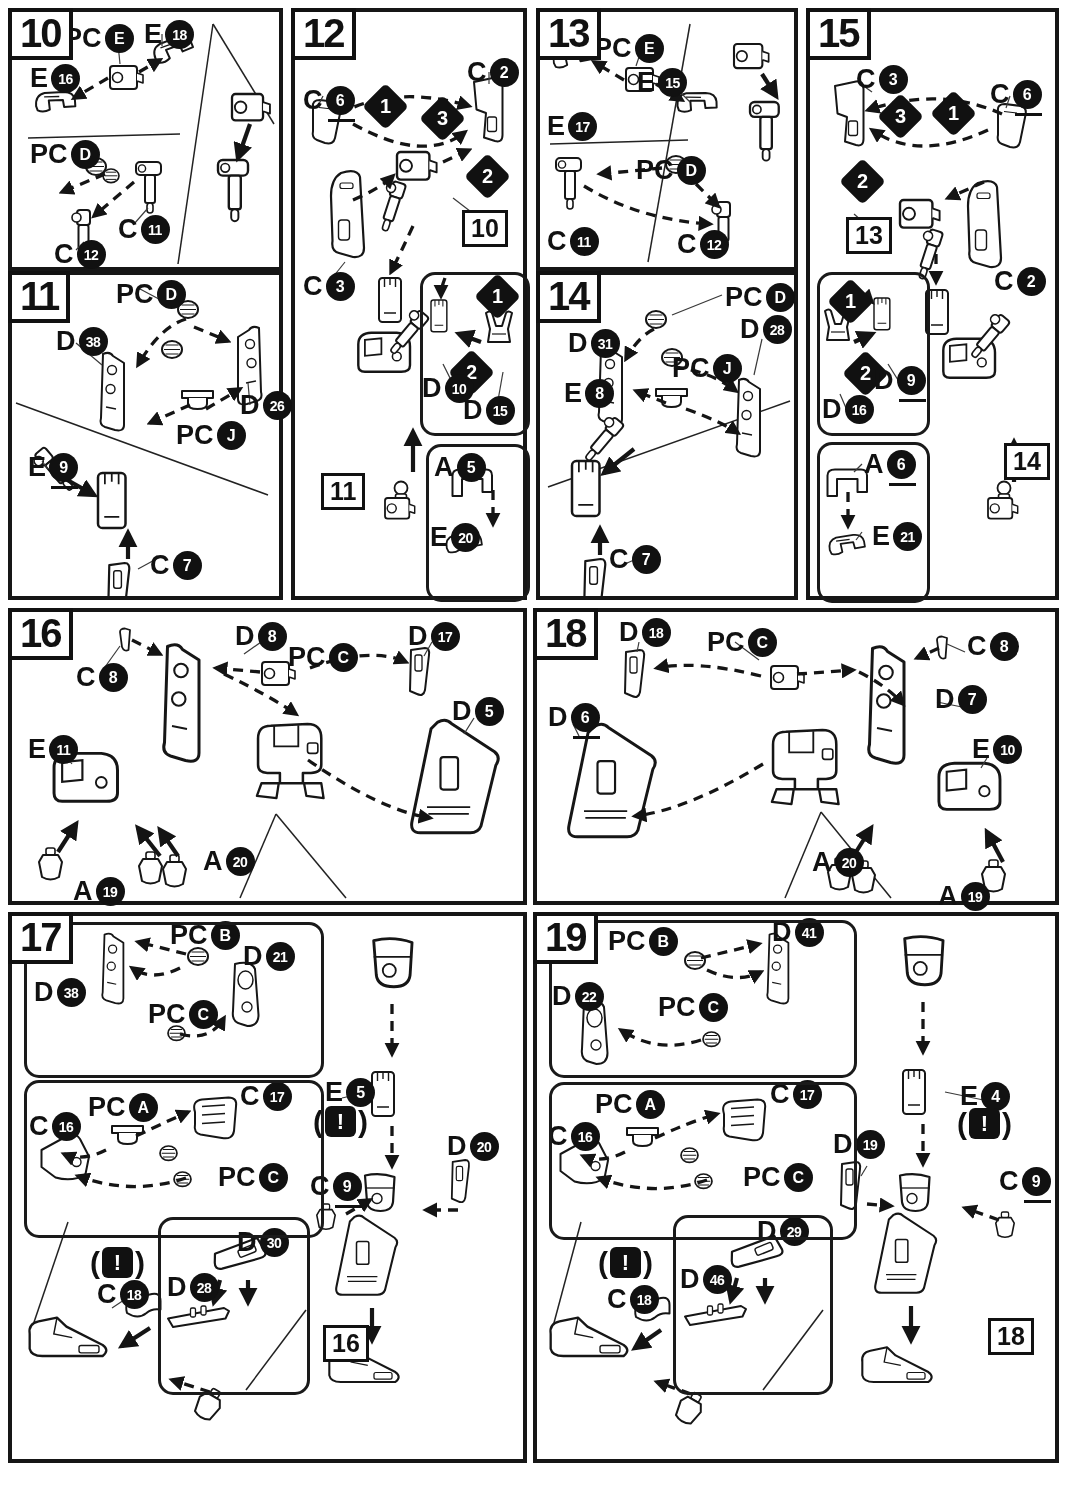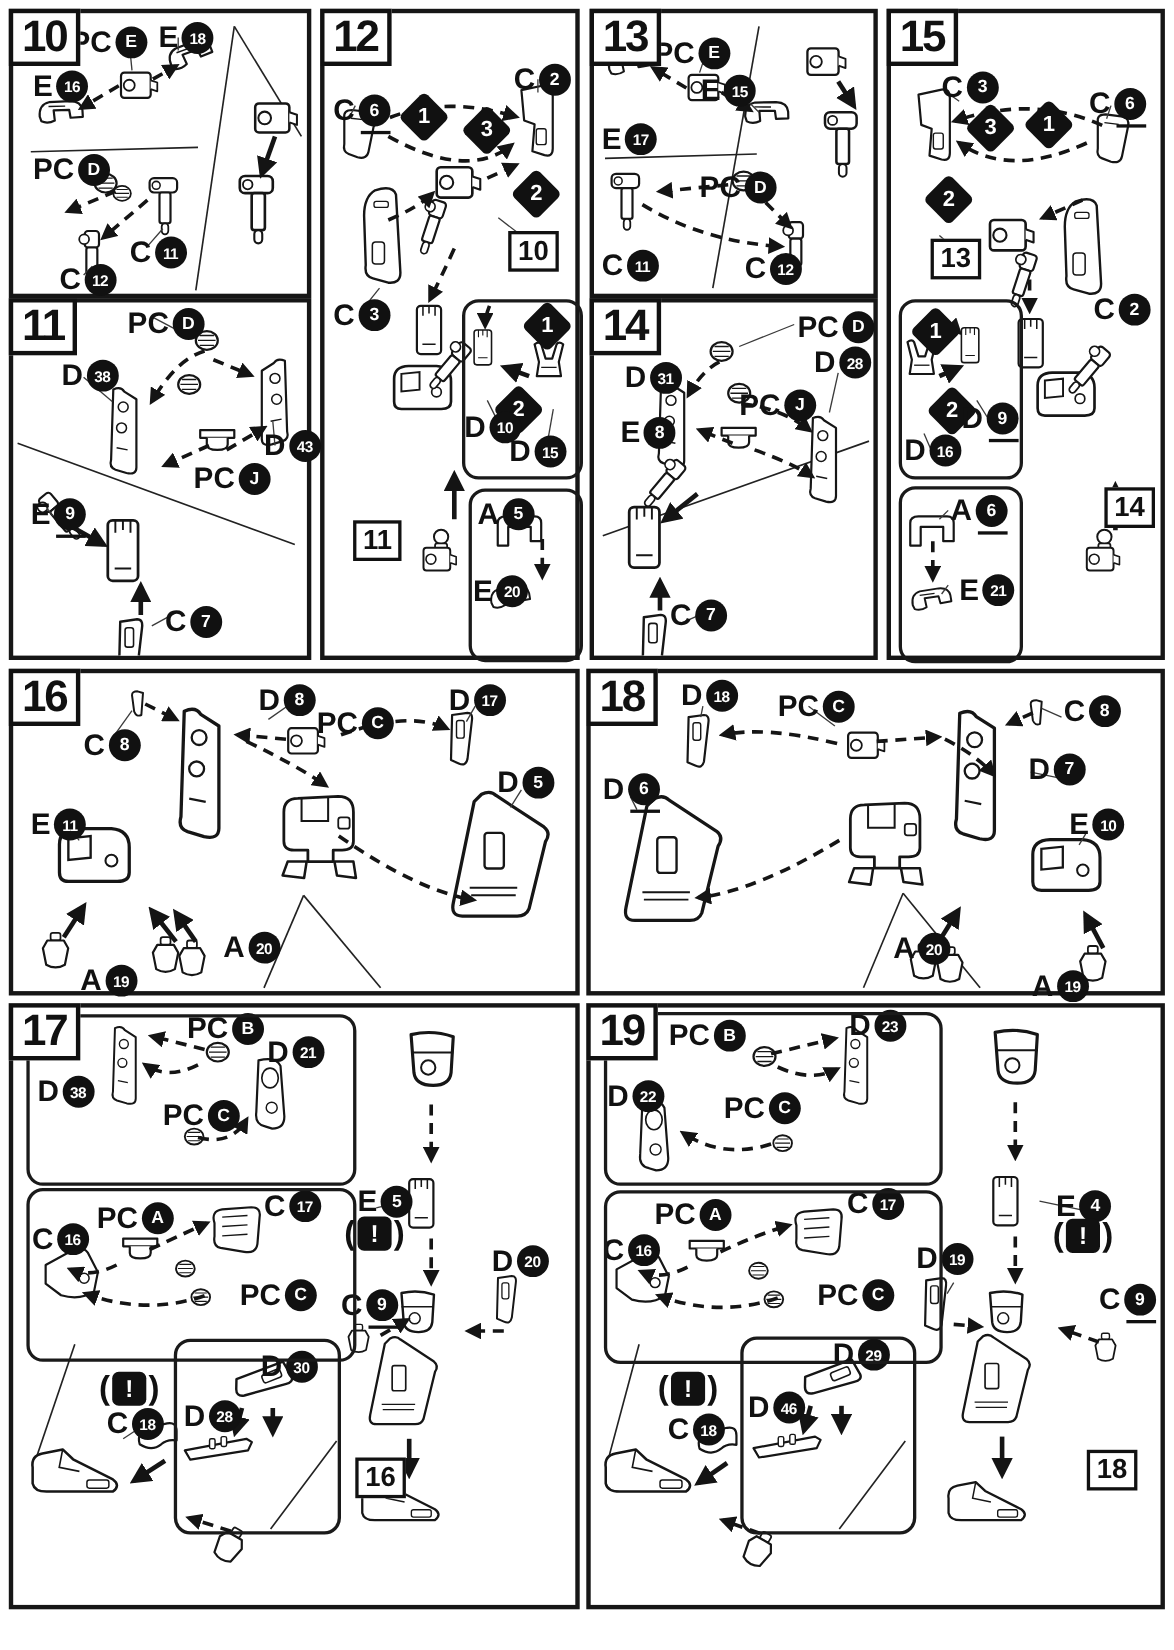--- a/index.html
+++ b/index.html
@@ -236,21 +236,21 @@
         <path class="s" d="M116 284 L116 258"></path>
       <path class="t" d="M128 14 L162 32"></path>
         <path class="t" d="M64 68 L90 90"></path>
       <path class="t" d="M238 130 L236 108"></path>
         <path class="t" d="M36 194 L30 186"></path>
       <path class="t" d="M148 282 L126 294"></path>
     </svg>
     <div class="labels">
         <span class="lbl" style="left: 104px; top: 5px;">PC<span class="circ">D</span></span>
         <span class="lbl" style="left: 44px; top: 52px;">D<span class="circ two">38</span></span>
-        <span class="lbl" style="left: 228px; top: 116px;">D<span class="circ two">43</span></span>
+        <span class="lbl" style="left: 228px; top: 116px;">D<span class="circ two">26</span></span>
         <span class="lbl" style="left: 164px; top: 146px;">PC<span class="circ">J</span></span>
         <span class="lbl" style="left: 16px; top: 178px;">E<span class="circ">9</span><i class="bar"></i></span>
         <span class="lbl" style="left: 138px; top: 276px;">C<span class="circ">7</span></span>
       </div>
     <div class="step">11</div>
   </section>
 
   <section class="panel p12">
     <svg class="art" width="228" height="584">
       <use href="#cover" transform="translate(14,86)"></use>
@@ -631,21 +631,21 @@
         <path class="s" d="M228 362 L228 384"></path>
       <use href="#skirt" transform="translate(330,296) scale(0.95)"></use>
       <path class="s" d="M374 390 L374 424"></path>
       <use href="#shoe" transform="translate(322,428) scale(0.95)"></use>
       <path class="t" d="M330 250 L324 260"></path>
         <path class="t" d="M456 186 L408 176"></path>
     </svg>
     <div class="labels">
         <div class="inset" style="width: 302px; height: 152px; left: 12px; top: 4px;"></div>
         <span class="lbl" style="left: 71px; top: 11px;">PC<span class="circ">B</span></span>
-        <span class="lbl" style="left: 235px; top: 2px;">D<span class="circ two">23</span></span>
+        <span class="lbl" style="left: 235px; top: 2px;">D<span class="circ two">41</span></span>
         <span class="lbl" style="left: 15px; top: 66px;">D<span class="circ two">22</span></span>
         <span class="lbl" style="left: 121px; top: 77px;">PC<span class="circ">C</span></span>
         <div class="inset" style="width: 302px; height: 152px; left: 12px; top: 166px;"></div>
         <span class="lbl" style="left: 58px; top: 174px;">PC<span class="circ">A</span></span>
         <span class="lbl" style="left: 233px; top: 164px;">C<span class="circ two">17</span></span>
         <span class="lbl" style="left: 11px; top: 206px;">C<span class="circ two">16</span></span>
         <span class="lbl" style="left: 206px; top: 247px;">PC<span class="circ">C</span></span>
         <span class="lbl" style="left: 423px; top: 166px;">E<span class="circ">4</span></span>
         <span class="caut" style="left: 420px; top: 192px;">(<b>!</b>)</span>
         <span class="lbl" style="left: 296px; top: 214px;">D<span class="circ two">19</span></span>

